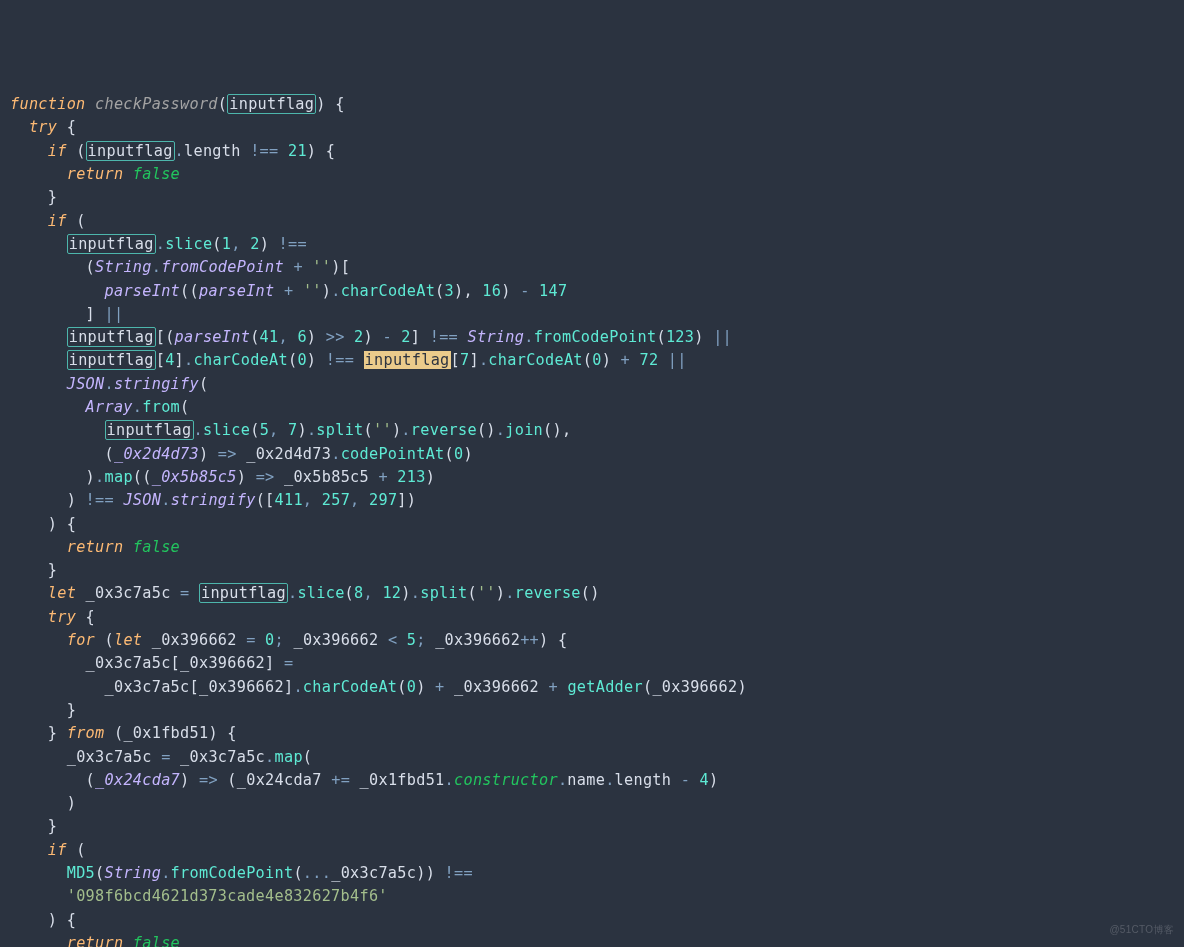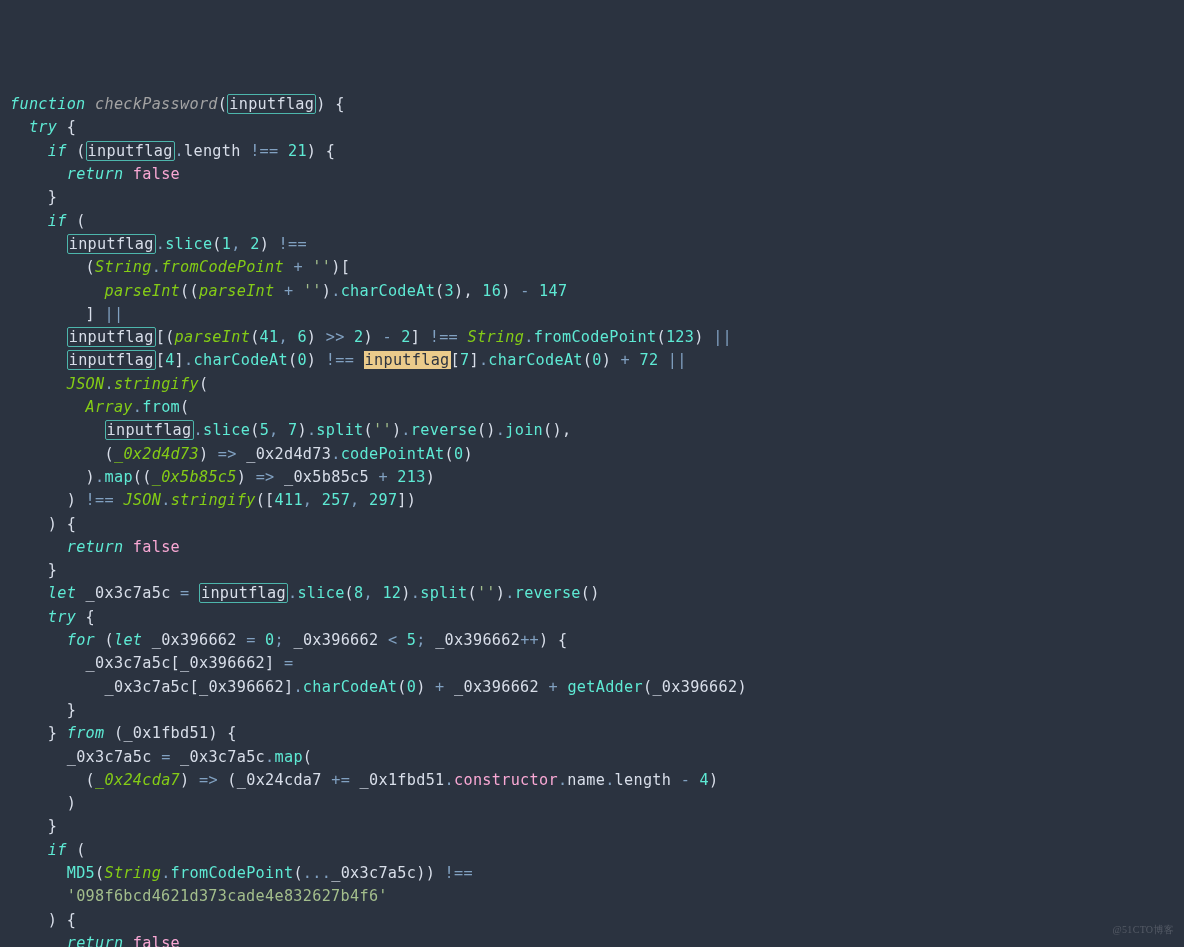--- a/index.html
+++ b/index.html
@@ -8,33 +8,33 @@
     font-family: 'Menlo', 'Monaco', 'Consolas', monospace;
     font-size: 15.2px;
     line-height: 23.3px;
     color: #d8dee9;
     padding: 0 0 0 10px;
     letter-spacing: 0.3px;
     white-space: pre;
     overflow: hidden;
   }
   .code { position: relative; }
-  .kw { color: #5eead4; font-style: italic; }
+  .kw { color: #fdba74; font-style: italic; }
   .fnname { color: #a3a3a3; font-style: italic; }
   .op { color: #81a1c1; }
   .num { color: #5eead4; }
   .str { color: #a3be8c; }
-  .bool { color: #f9a8d4; }
+  .bool { color: #22c55e; font-style: italic; }
   .prop { color: #5eead4; }
-  .cls { color: #84cc16; font-style: italic; }
+  .cls { color: #c4b5fd; font-style: italic; }
   .var { color: #d8dee9; }
   .paren { color: #d8dee9; }
   .hl-box { border: 1px solid #4db6ac; padding: 0 1px; border-radius: 2px; }
   .hl-sel { background: #ebcb8b; color: #2e3440; padding: 0 1px; }
-  .watermark { position: fixed; bottom: 6px; right: 10px; color: #555b66; font-size: 10px; font-family: Liberation Serif, serif; }
+  .watermark { position: fixed; bottom: 6px; right: 10px; color: #555b66; font-size: 10px; font-family: Liberation Sans, sans-serif; }
   .guide { color: #434c5e; }
 </style>
 </head>
 <body>
 
 
 
 <div class="code"><span class="kw">function</span> <span class="fnname">checkPassword</span><span class="paren">(</span><span class="hl-box"><span>inputflag</span></span><span class="paren">)</span> <span class="paren">{</span>
   <span class="kw">try</span> <span class="paren">{</span>
     <span class="kw">if</span> <span class="paren">(</span><span class="hl-box"><span>inputflag</span></span><span class="op">.</span><span class="var">length</span> <span class="op">!==</span> <span class="num">21</span><span class="paren">)</span> <span class="paren">{</span>

